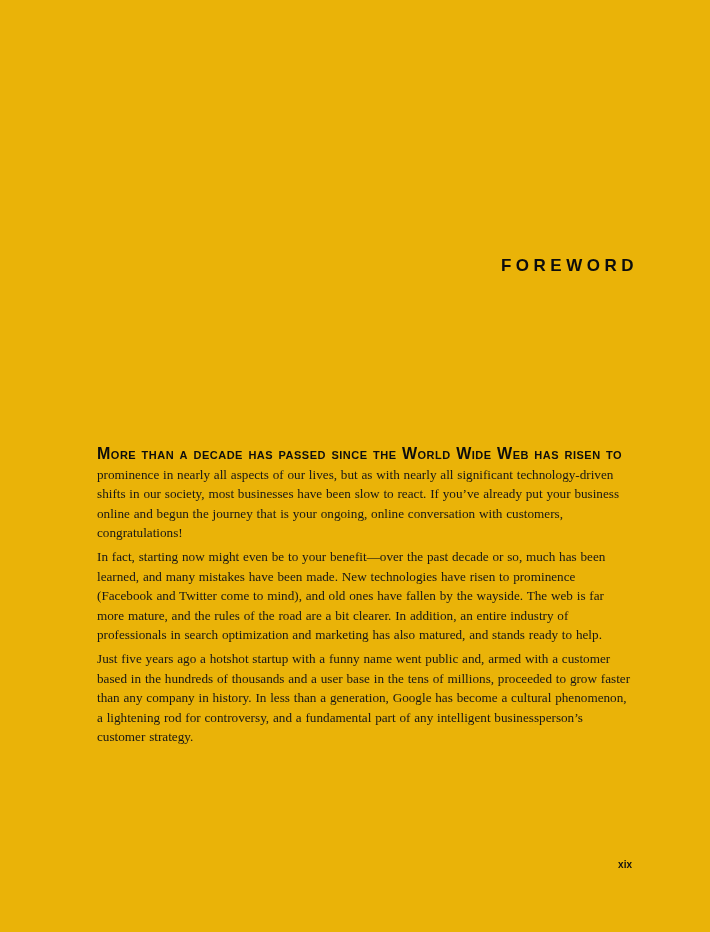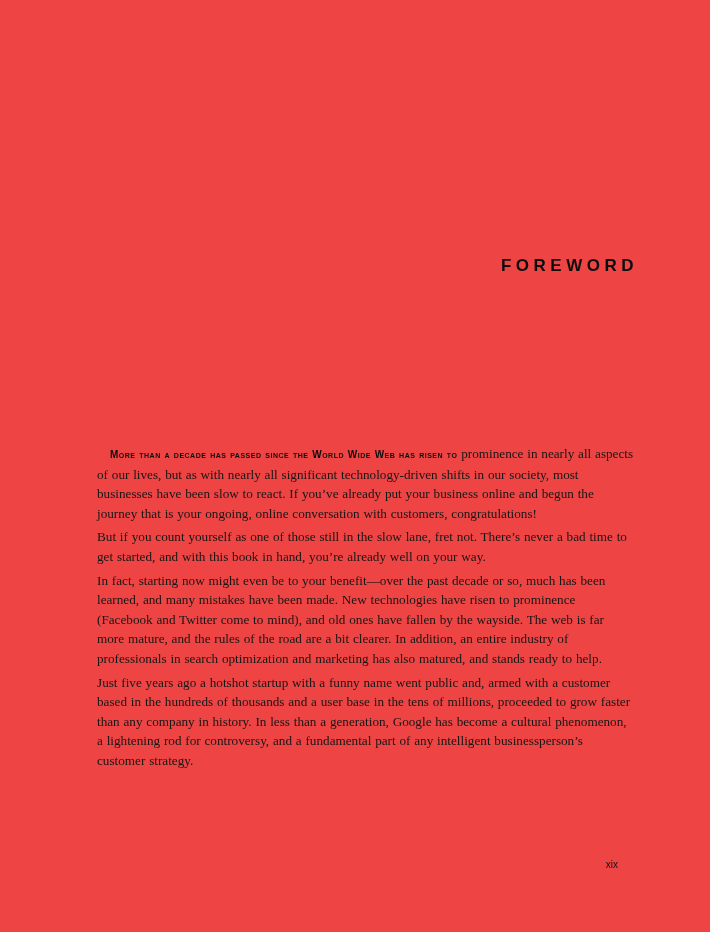--- a/index.html
+++ b/index.html
@@ -7,21 +7,21 @@
   body {
     width: 710px;
     height: 932px;
     font-family: "Liberation Serif", serif;
     position: relative;
     overflow: hidden;
   }
   .page {
     position: absolute;
     inset: 0;
-    background: #ef4444;
+    background: #eab308;
   }
   .foreword-heading {
     position: absolute;
     top: 256px;
     right: 72px;
     font-family: "Liberation Sans", sans-serif;
     font-size: 17px;
     font-weight: 700;
     letter-spacing: 4.5px;
     color: #0d0d0d;
@@ -38,44 +38,42 @@
     text-align: left;
   }
   .body-text p {
     margin: 0 0 4px 0;
     word-spacing: 0.5px;
   }
   .lead-in {
     font-family: "Liberation Sans", sans-serif;
     font-weight: 700;
     font-variant: small-caps;
-    font-size: 10px;
+    font-size: 16px;
     letter-spacing: 0.5px;
     color: #0d0d0d;
-    margin-left: 13px;
   }
   .page-number {
     position: absolute;
     top: 859px;
-    right: 92px;
+    right: 78px;
     font-family: "Liberation Sans", sans-serif;
     font-size: 10px;
-    font-weight: 400;
+    font-weight: 700;
     color: #111111;
   }
 </style>
 </head>
 <body>
 
 <div class="page">
 
   <h1 class="foreword-heading">FOREWORD</h1>
 
   <div class="body-text">
     <p><span class="lead-in">More than a decade has passed since the World Wide Web has risen to</span> <span>prominence in nearly all aspects of our lives, but as with nearly all significant technology-driven shifts in our society, most businesses have been slow to react. If you’ve already put your business online and begun the journey that is your ongoing, online conversation with customers, congratulations!</span></p>
-    <p>But if you count yourself as one of those still in the slow lane, fret not. There’s never a bad time to get started, and with this book in hand, you’re already well on your way.</p>
     <p>In fact, starting now might even be to your benefit—over the past decade or so, much has been learned, and many mistakes have been made. New technologies have risen to prominence (Facebook and Twitter come to mind), and old ones have fallen by the wayside. The web is far more mature, and the rules of the road are a bit clearer. In addition, an entire industry of professionals in search optimization and marketing has also matured, and stands ready to help.</p>
     <p>Just five years ago a hotshot startup with a funny name went public and, armed with a customer based in the hundreds of thousands and a user base in the tens of millions, proceeded to grow faster than any company in history. In less than a generation, Google has become a cultural phenomenon, a lightening rod for controversy, and a fundamental part of any intelligent businessperson’s customer strategy.</p>
   </div>
 
   <div class="page-number">xix</div>
 
 </div>
 
 </body></html>

